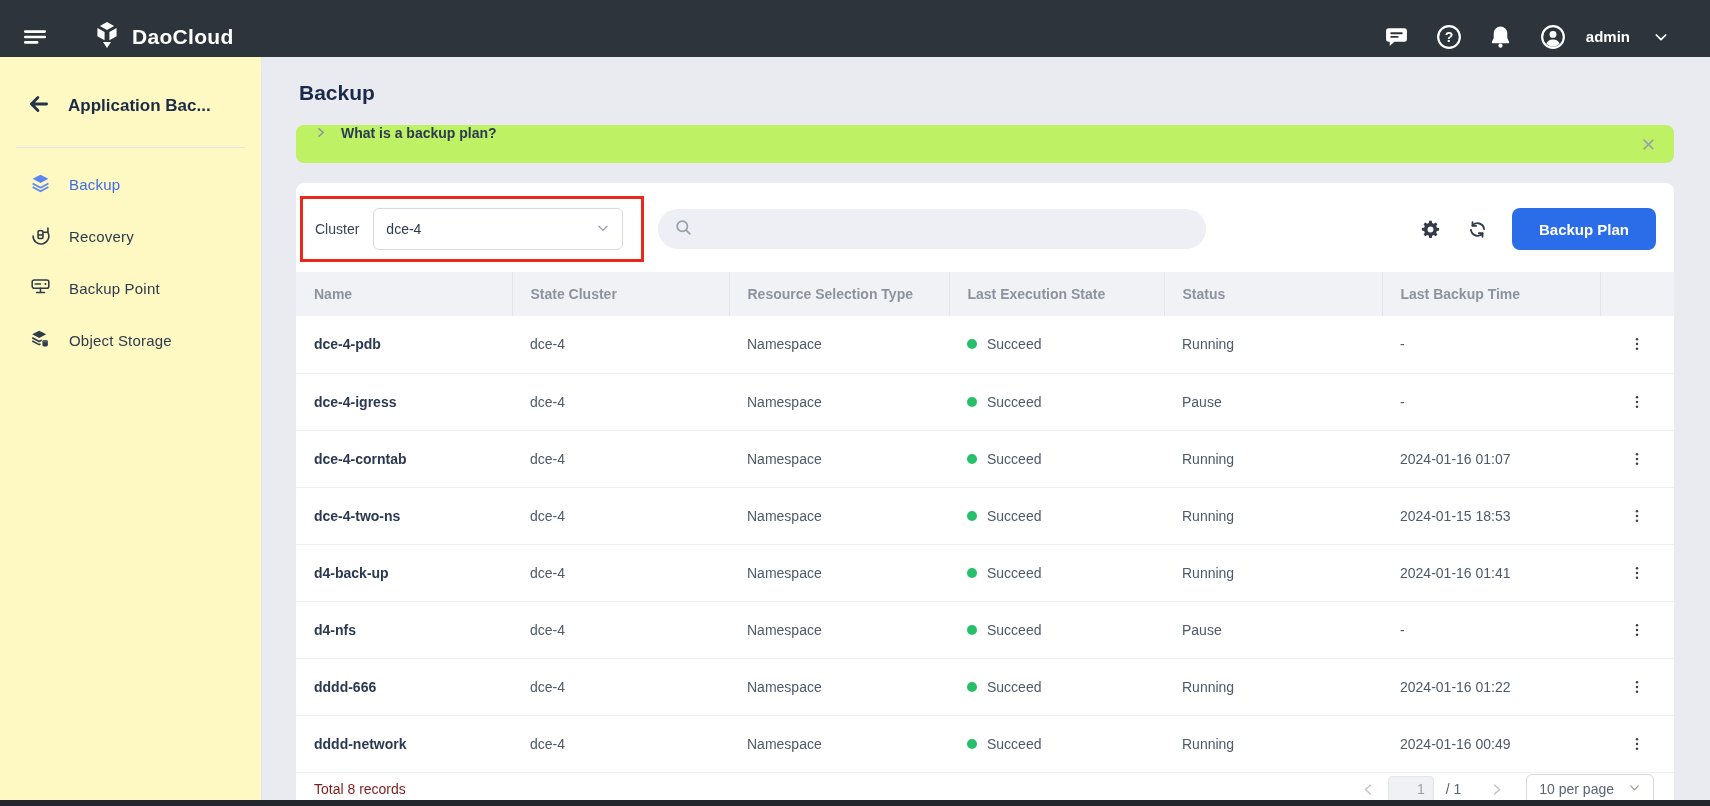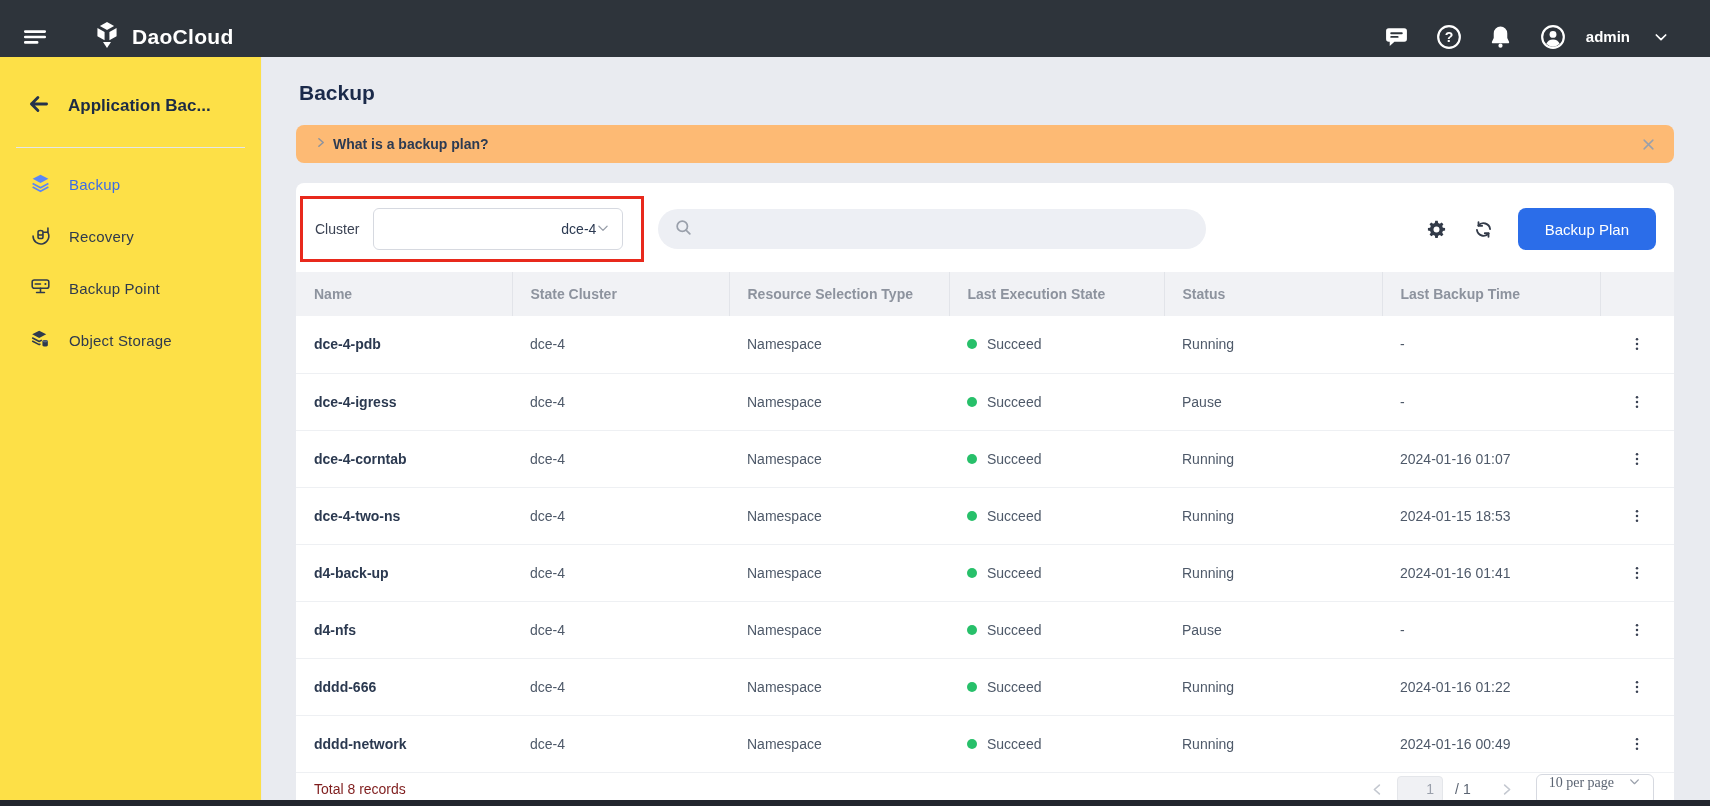--- a/index.html
+++ b/index.html
@@ -19,67 +19,66 @@
   .hamburger { width:30px; height:30px; display:flex; align-items:center; justify-content:center; cursor:pointer; }
   .brand { display:flex; align-items:center; gap:10px; margin-left:42px; }
   .brand-name { color:#fff; font-size:21px; font-weight:700; letter-spacing:.3px; }
   .topbar-spacer { flex:1; }
   .topbar-right { display:flex; align-items:center; gap:26px; }
   .tb-icon { width:26px; height:26px; display:flex; align-items:center; justify-content:center; cursor:pointer; }
   .admin-name { color:#fff; font-size:15px; font-weight:600; margin-left:-6px; }
   
   .sidebar {
     position:absolute; top:57px; left:0; bottom:6px; width:262px;
-    background:#fde047; border-right:1px solid #e6e8ec; z-index:10;
+    background:#fef9c3; border-right:1px solid #e6e8ec; z-index:10;
   }
   .sidebar-head { display:flex; align-items:center; gap:16px; padding:34px 18px 26px 26px; cursor:pointer; }
   .sidebar-title { font-size:17px; font-weight:700; color:#1c2b45; white-space:nowrap; overflow:hidden; }
   .sidebar-divider { height:1px; background:#e4e6ea; margin:0 16px 10px 16px; }
   .side-item { display:flex; align-items:center; gap:18px; height:52px; padding-left:30px; font-size:15px; font-weight:500; color:#2f3a4d; cursor:pointer; }
   .side-item .lbl { letter-spacing:.2px; }
   .side-item.active { color:#3d6ce7; }
   
   .main {
     position:absolute; top:57px; left:263px; right:0; bottom:6px;
     background:#e9ebf0; padding:22px 36px 0 33px;
     display:flex; flex-direction:column;
   }
   .page-title { font-size:21px; font-weight:700; color:#1b2a4a; margin:2px 0 20px 3px; }
   .info-banner {
-    height:38px; background:#fdba74; border-radius:8px;
-    display:flex; align-items:center; padding:0 18px; gap:6px;
+    height:38px; background:#bef264; border-radius:8px;
+    display:flex; padding:0 18px; gap:14px;
   }
   .info-banner-text { font-size:14px; font-weight:700; color:#2c3a52; flex:1; }
   .icon-btn { background:none; border:none; cursor:pointer; display:flex; align-items:center; justify-content:center; padding:0; }
   
   .card {
     margin-top:20px; background:#fff; border-radius:8px 8px 0 0; flex:1;
     display:flex; flex-direction:column; overflow:hidden;
   }
   .toolbar { display:flex; align-items:center; padding:13px 18px 10px 4px; }
   .cluster-highlight {
     border:3px solid #e8291c; display:flex; align-items:center; gap:14px;
     padding:9px 18px 9px 12px;
-    text-align:right;
   }
   .cluster-label { font-size:14px; color:#3a4253; }
   .select {
     width:250px; height:42px; border:1px solid #d6d9e0; border-radius:6px; background:#fff;
     display:flex; align-items:center; padding:0 12px; font-size:14px; color:#2c3a52; cursor:pointer;
   }
   .select .val { flex:1; }
   .searchbox {
     margin-left:14px; width:548px; height:40px; background:#edeff4; border-radius:20px;
     display:flex; align-items:center; padding:0 16px; gap:10px; cursor:text;
   }
   .toolbar-spacer { flex:1; }
   .tool-icons { display:flex; align-items:center; gap:26px; margin-right:24px; }
   .primary-btn {
     height:42px; padding:0 27px; background:#2b6de9; color:#fff; border:none; border-radius:8px;
-    font-size:15px; font-weight:400; font-family:inherit; cursor:pointer;
+    font-size:15px; font-weight:700; font-family:inherit; cursor:pointer;
   }
   
   table { width:100%; border-collapse:collapse; table-layout:fixed; }
   thead th {
     background:#f1f2f5; height:44px; text-align:left; font-size:14px; font-weight:700;
     color:#8d939e; padding:0 0 0 18px;
   }
   thead th + th { border-left:1px solid #e2e4e9; }
   tbody td {
     height:57px; border-bottom:1px solid #eef0f3; font-size:14px; color:#4e5969;
@@ -93,21 +92,21 @@
   .table-footer { display:flex; align-items:center; padding:0 20px 0 18px; height:40px; margin-top:1px; }
   .total-records { font-size:14px; color:#7f1d1d; flex:1; }
   .pagination { display:flex; align-items:center; gap:12px; }
   .page-input {
     width:46px; height:27px; background:#f0f1f4; border:1px solid #e4e6ea; border-radius:4px;
     text-align:right; padding-right:8px; font-size:14px; color:#9aa0ab; font-family:inherit;
   }
   .page-total { font-size:14px; color:#5b6472; }
   .page-size-select {
     margin-left:10px; height:31px; border:1px solid #d6d9e0; border-radius:6px; background:#fff;
-    display:flex; align-items:flex-start; gap:14px; padding:0 12px; font-size:14px; color:#5b6472; cursor:pointer;font-family:Liberation Serif, serif;
+    display:flex; align-items:center; gap:14px; padding:0 12px; font-size:14px; color:#5b6472; cursor:pointer;
   }
   
   .bottom-strip { position:absolute; left:0; right:0; bottom:0; height:6px; background:#22262d; z-index:30; }
 </style>
 </head>
 <body>
 
 <div class="topbar">
   <div class="hamburger">
     <svg width="26" height="26" viewBox="0 0 24 24" fill="none" stroke="#ffffff" stroke-width="2.4" stroke-linecap="round">

